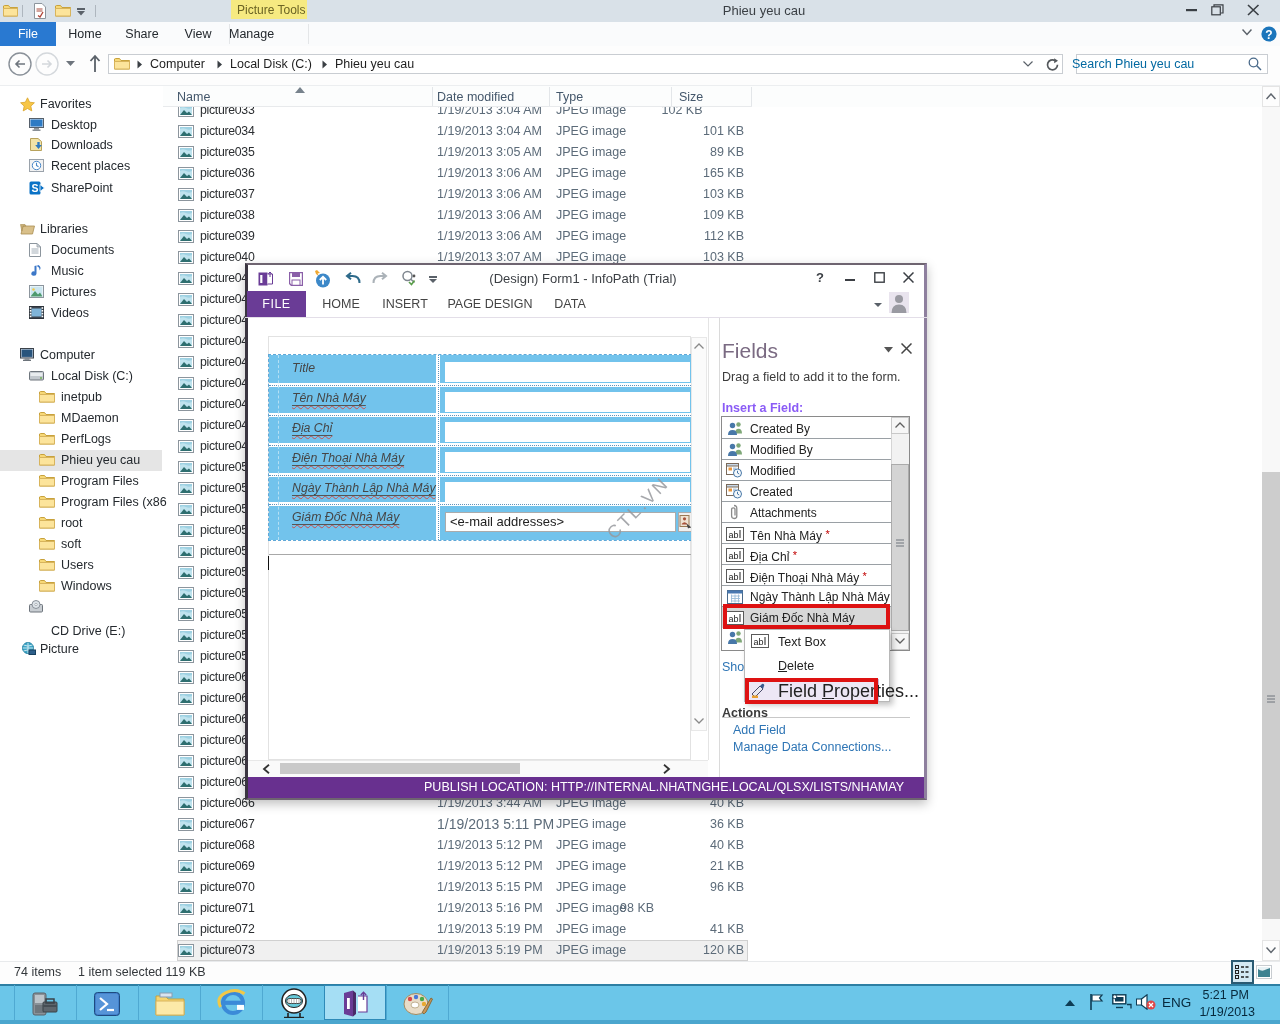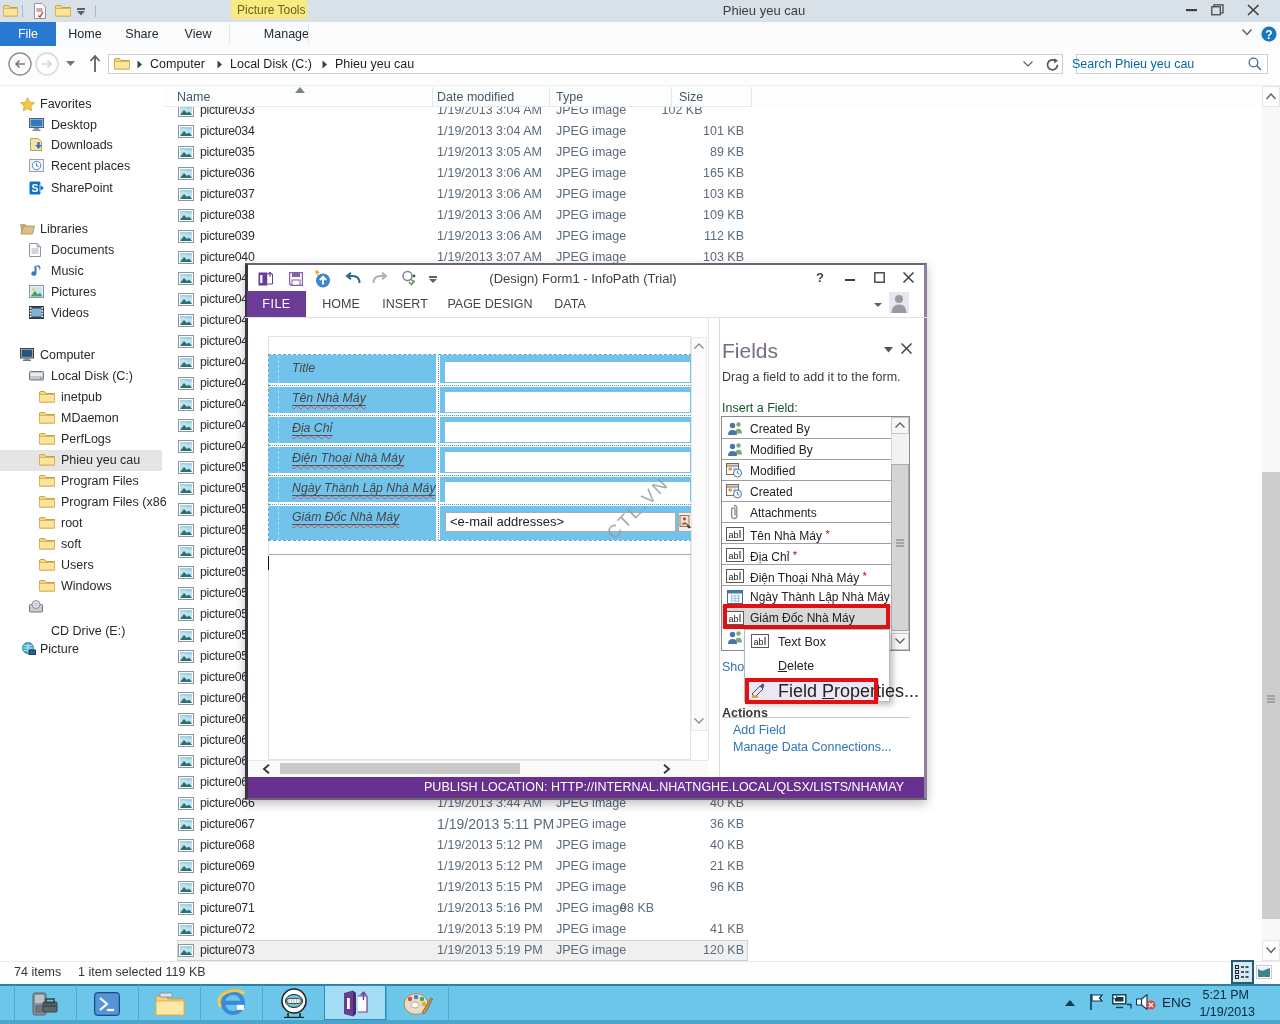--- a/index.html
+++ b/index.html
@@ -37,21 +37,21 @@
   </svg>
 <svg class="abs" style="left:1247px;top:4px" width="13" height="12" viewBox="0 0 13 12">
     <path d="M1 1 L11.5 11 M11.5 1 L1 11" stroke="#3A3F44" stroke-width="1.6"></path>
   </svg>
 <div class="abs" style="left:0;top:22px;width:1280px;height:24px;background:#FAFBFC"></div>
 <div class="abs" style="left:0;top:22px;width:56px;height:24px;background:#2979D1"></div>
 <div class="txt" style="left:0;top:26px;width:56px;height:16px;font-size:12.5px;color:#fff;line-height:16px;text-align:center">File</div>
 <div class="txt" style="left:45px;top:26px;width:80px;height:16px;font-size:12.5px;color:#24292E;line-height:16px;text-align:center">Home</div>
 <div class="txt" style="left:102px;top:26px;width:80px;height:16px;font-size:12.5px;color:#24292E;line-height:16px;text-align:center">Share</div>
 <div class="txt" style="left:158px;top:26px;width:80px;height:16px;font-size:12.5px;color:#24292E;line-height:16px;text-align:center">View</div>
-<div class="txt" style="left:229px;top:26px;width:80px;height:16px;font-size:12.5px;color:#24292E;line-height:16px;text-align:right">Manage</div>
+<div class="txt" style="left:229px;top:26px;width:80px;height:16px;font-size:12.5px;color:#24292E;line-height:16px;text-align:left">Manage</div>
 <div class="abs" style="left:229px;top:24px;width:1px;height:20px;background:#E4E6E8"></div>
 <div class="abs" style="left:308px;top:24px;width:1px;height:20px;background:#E4E6E8"></div>
 <svg class="abs" style="left:1242px;top:29px" width="10" height="7" viewBox="0 0 10 7">
     <path d="M0.5 0.5 L5 5.5 L9.5 0.5" stroke="#5A6169" stroke-width="1.5" fill="none"></path>
   </svg>
 <svg class="abs" style="left:1261px;top:26px" width="16" height="16" viewBox="0 0 16 16">
     <circle cx="8" cy="8" r="7.6" fill="#1B75BB"></circle>
     <text x="8" y="12.5" text-anchor="middle" font-size="12" font-weight="bold" fill="#fff" font-family="Liberation Sans">?</text>
   </svg>
 <div class="abs" style="left:0;top:46px;width:1280px;height:40px;background:#FDFDFD"></div>
@@ -736,21 +736,21 @@
 <div class="abs" style="left:248px;top:777px;width:676px;height:21px;background:#68308F"></div>
 <div class="txt" style="left:248px;top:780px;width:656px;height:15px;font-size:12.5px;color:#fff;line-height:15px;text-align:right">PUBLISH LOCATION: HTTP://INTERNAL.NHATNGHE.LOCAL/QLSX/LISTS/NHAMAY</div>
 <div class="txt" style="left:722px;top:338px;width:120px;height:26px;font-size:21px;color:#7A6A82;line-height:26px">Fields</div>
 <svg class="abs" style="left:884px;top:347px" width="9" height="6" viewBox="0 0 9 6">
     <path d="M0 0 L9 0 L4.5 5.5 Z" fill="#555"></path>
   </svg>
 <svg class="abs" style="left:901px;top:343px" width="11" height="11" viewBox="0 0 11 11">
     <path d="M0.5 0.5 L10.5 10.5 M10.5 0.5 L0.5 10.5" stroke="#444" stroke-width="1.5"></path>
   </svg>
 <div class="txt" style="left:722px;top:370px;width:200px;height:15px;font-size:12.5px;color:#3B3B3B;line-height:15px">Drag a field to add it to the form.</div>
-<div class="txt" style="left:722px;top:401px;width:140px;height:15px;font-size:12.5px;color:#14532d;font-weight:normal;line-height:15px">Insert a Field:</div>
+<div class="txt" style="left:722px;top:401px;width:140px;height:15px;font-size:12.5px;color:#8b5cf6;font-weight:bold;line-height:15px">Insert a Field:</div>
 <div class="abs" style="left:721px;top:416px;width:189px;height:235px;background:#fff;border:1px solid #8A8A8A"></div>
 <div class="abs" style="left:722px;top:438.0px;width:170px;height:1px;background:#9AA0A5"></div>
 <svg class="abs" style="left:727px;top:420.5px" width="16" height="14" viewBox="0 0 16 14">
     <circle cx="11.5" cy="3.5" r="2.2" fill="#7FA878"></circle>
     <path d="M8 12.5 Q8 7.8 11.5 7.8 Q15 7.8 15 12.5 Z" fill="#7FA878"></path>
     <circle cx="5.5" cy="4.5" r="2.7" fill="#4878A8"></circle>
     <path d="M1 14 Q1 9 5.5 9 Q10 9 10 14 Z" fill="#4878A8"></path>
   </svg>
 <div class="txt" style="left:750px;top:420.5px;width:150px;height:16px;font-size:12px;color:#222;line-height:16px">Created By</div>
 <div class="abs" style="left:722px;top:459.0px;width:170px;height:1px;background:#9AA0A5"></div>

